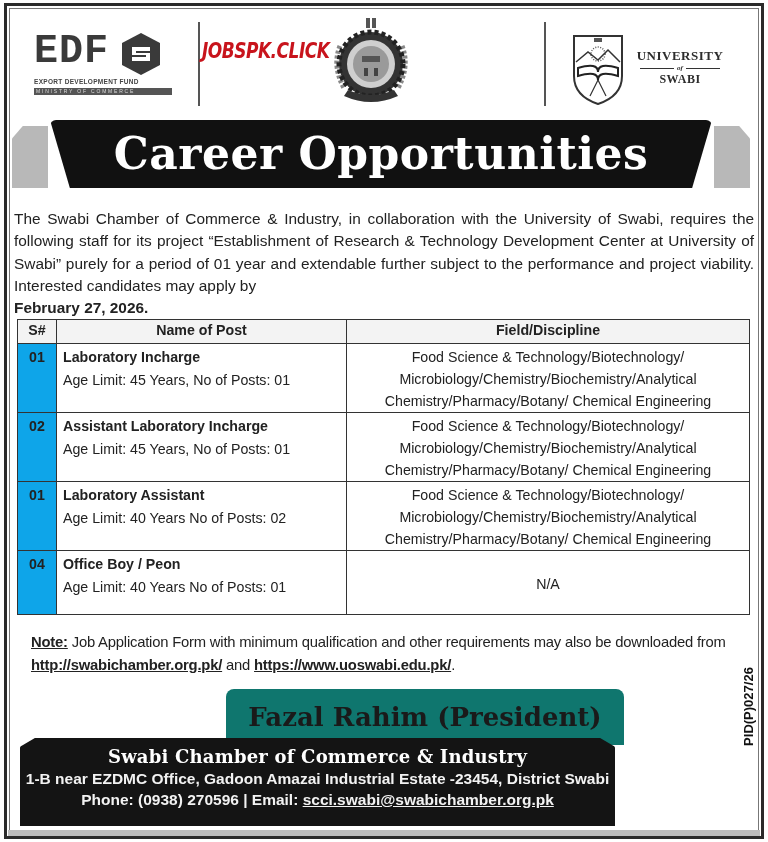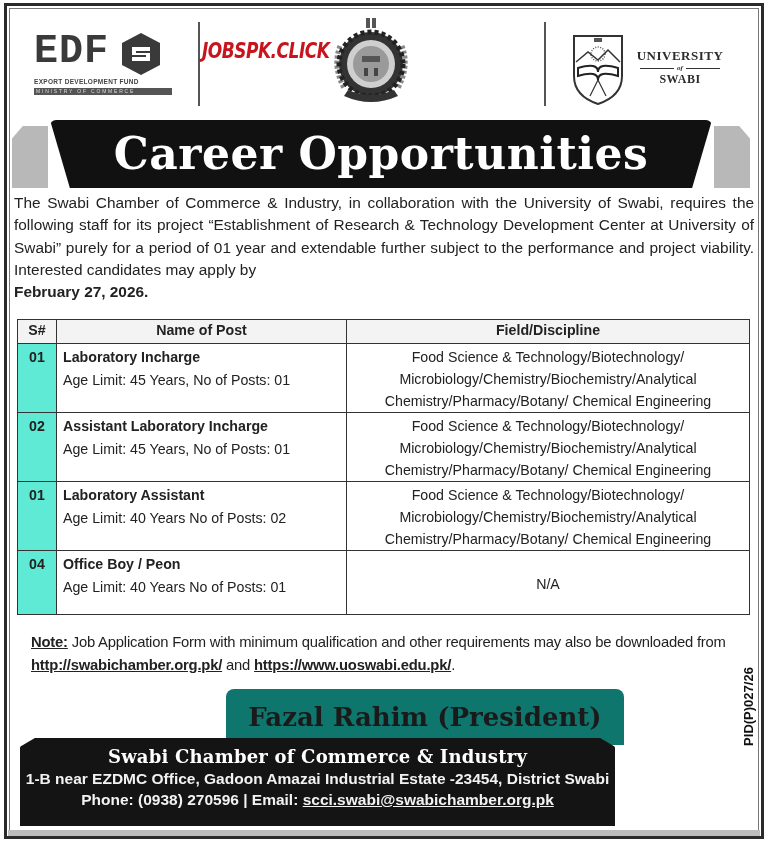--- a/index.html
+++ b/index.html
@@ -44,28 +44,28 @@
     .banner-gray-r { position: absolute; right: 2px; top: 8px; width: 36px; height: 62px; background: #b8b8b8; clip-path: polygon(0 0, 70% 0, 100% 20%, 100% 100%, 0 100%); border-radius: 0 8px 0 0; }
     .banner {
       position: absolute; left: 40px; top: 2px; width: 662px; height: 68px; background: #111;
       clip-path: polygon(0 0, 100% 0, 97% 100%, 3% 100%);
       border-radius: 6px;
       display: flex; align-items: center; justify-content: center;
     }
     .banner-title { font-family: "DejaVu Serif", "Liberation Serif", serif; font-weight: bold; font-size: 44px; color: #ffffff; letter-spacing: 0.5px; line-height: 1; }
 
     
-    .intro { position: absolute; left: 14px; top: 192px; width: 740px; font-size: 15.4px; line-height: 22.3px; text-align: justify; color: #222; }
+    .intro { position: absolute; left: 14px; top: 208px; width: 740px; font-size: 15.4px; line-height: 22.3px; text-align: justify; color: #222; }
     .intro .last { display: block; font-weight: bold; }
 
     
     table.posts { position: absolute; left: 17px; top: 319px; width: 733px; border-collapse: collapse; font-size: 14.2px; color: #222; }
     table.posts th, table.posts td { border: 1.5px solid #333; vertical-align: top; }
     table.posts th { font-weight: bold; height: 24px; padding: 2px 4px; background: #f3f3f3; }
-    .col-sn { width: 39px; text-align: center; background: #5eead4; font-weight: bold; }
+    .col-sn { width: 39px; text-align: center; background: #0ea5e9; font-weight: bold; }
     .col-post { width: 290px; padding: 3px 6px 0 6px; }
     .col-field { text-align: center; padding: 2px 4px 0 4px; line-height: 22px; }
     td.col-sn { padding-top: 5px; }
     .post-name { font-weight: bold; display: block; line-height: 20px; }
     .post-meta { display: block; line-height: 22px; padding-top: 2px; }
     tr.row-1 td { height: 68px; }
     tr.row-2 td { height: 68px; }
     tr.row-3 td { height: 69px; }
     tr.row-4 td { height: 64px; }
     .na-cell { vertical-align: middle !important; }

